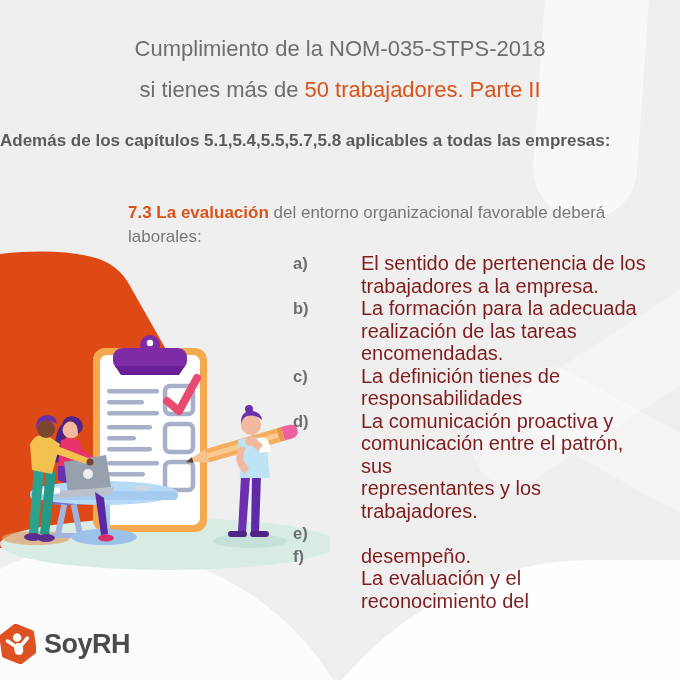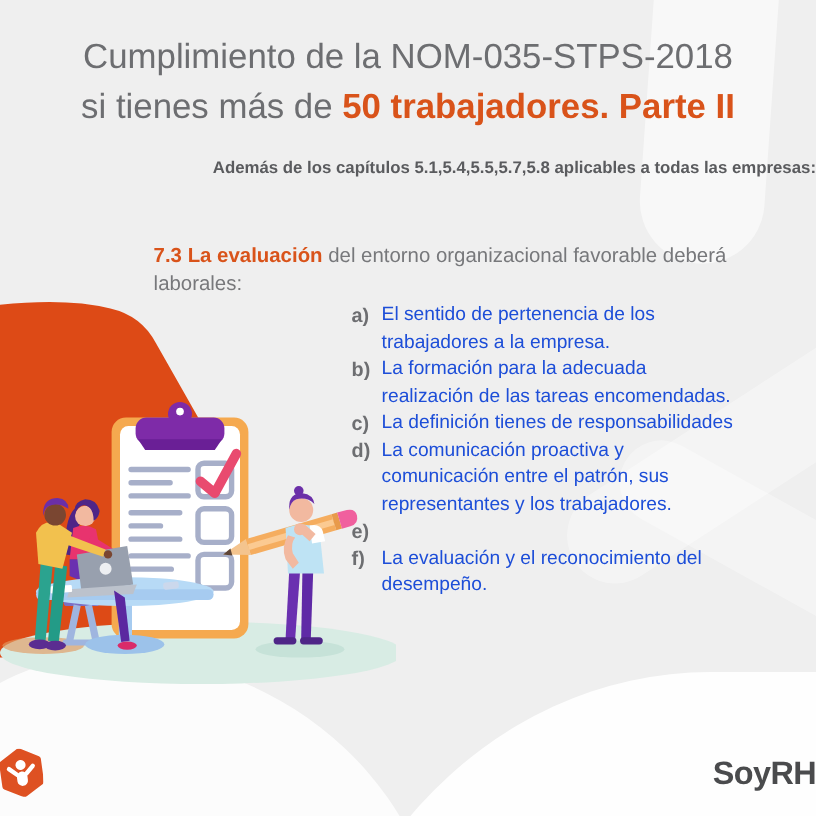--- a/index.html
+++ b/index.html
@@ -19,37 +19,37 @@
   .bg-streak-2{left:500px;top:430px;width:330px;height:70px;opacity:.35;
     border-radius:60px;transform:rotate(29deg);}
   .bg-wave-left{left:-170px;top:546px;width:540px;height:380px;opacity:.8;
     border-radius:48% 52% 0 0 / 100% 70% 0 0;}
   .bg-wave-right{left:250px;top:560px;width:760px;height:420px;opacity:.92;
     border-radius:45% 40% 0 0 / 90% 80% 0 0;}
 
   
   .txt{position:absolute;z-index:3;}
   .title{left:0;top:28px;width:680px;text-align:center;
-    font-size:29px;line-height:41px;color:#6D6E71;font-weight:400;}
-  .title .accent{color:#D9531A;font-weight:700;}
-  .subtitle{left:0;top:131px;width:680px;text-align:right;
-    font-size:14px;font-weight:700;color:#5A5B5E;}
+    font-size:22px;line-height:41px;color:#6D6E71;font-weight:400;}
+  .title .accent{color:#D9531A;font-weight:400;}
+  .subtitle{left:0;top:131px;width:680px;text-align:left;
+    font-size:17px;font-weight:700;color:#5A5B5E;}
   .section-heading{left:128px;top:201px;width:520px;
     font-size:17px;line-height:24px;color:#77787B;}
   .section-heading .accent{color:#D9531A;font-weight:700;text-align:center;}
   .list{left:293px;top:252px;width:360px;}
   .list-item{display:flex;}
   .list-letter{flex:0 0 25px;font-weight:700;color:#6D6E71;
     font-size:16.5px;line-height:22.5px;}
-  .list-text{color:#1d4ed8;font-size:16px;line-height:22.5px;}
+  .list-text{color:#7f1d1d;font-size:20px;line-height:22.5px;margin-left:43px;}
   .ln{display:block;}
 
   
   .footer{position:absolute;left:0;top:624px;width:680px;z-index:3;
-    display:flex;align-items:center;justify-content:space-between;gap:8px;}
+    display:flex;align-items:center;justify-content:flex-start;gap:8px;}
   .logo-text{font-size:27px;font-weight:700;color:#4A4B4D;letter-spacing:-.5px;}
 
   
   .illus{position:absolute;left:0;top:248px;z-index:2;}
 </style>
 </head>
 <body>
 
 <div class="bg-shape bg-band-top"></div>
 <div class="bg-shape bg-streak-1"></div>
@@ -97,22 +97,22 @@
       <span class="ln">comunicación entre el patrón, sus</span>
       <span class="ln">representantes y los trabajadores.</span>
     </span>
   </div>
   <div class="list-item">
     <span class="list-letter">e)</span>
   </div>
   <div class="list-item">
     <span class="list-letter">f)</span>
     <span class="list-text">
+      <span class="ln">desempeño.</span>
       <span class="ln">La evaluación y el reconocimiento del</span>
-      <span class="ln">desempeño.</span>
     </span>
   </div>
 </div>
 
 <svg class="illus" width="330" height="330" viewBox="0 0 330 330">
 
   <g>
     <path d="M0,6 Q55,0 92,9 Q118,15 130,38 L172,112 L172,300 L0,300 Z" fill="#DD4A16"></path>
   </g>
 

